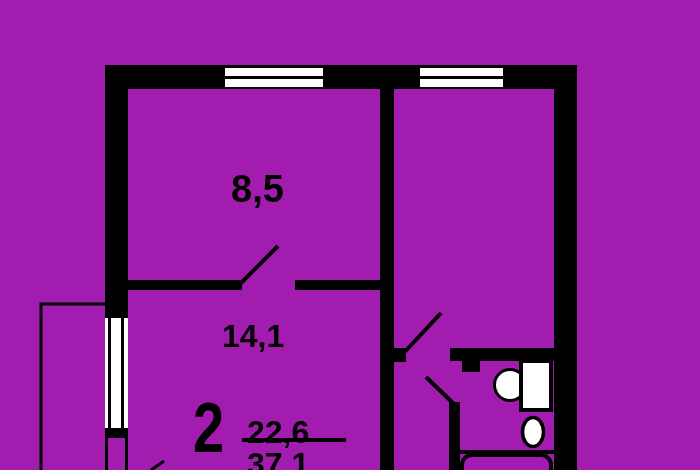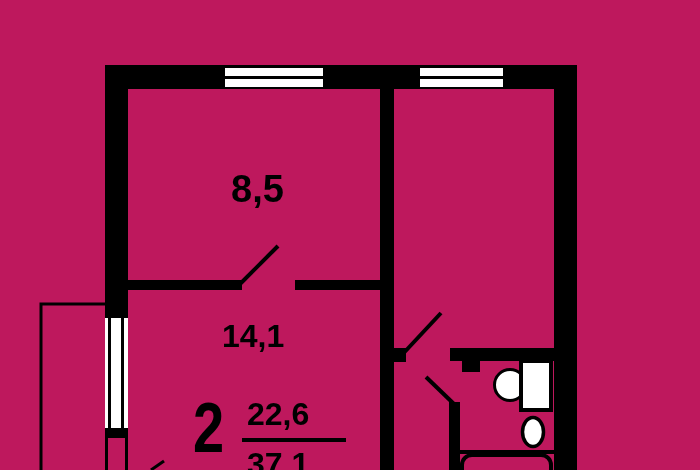--- a/index.html
+++ b/index.html
@@ -1,20 +1,20 @@
 <!DOCTYPE html>
 <html><head>
 <meta charset="utf-8">
 <style>
   html, body { margin: 0; padding: 0; background: #ffffff; }
   .plan {
     position: relative;
     width: 700px;
     height: 470px;
-    background: #be185d;
+    background: #a21caf;
     overflow: hidden;
     font-family: "Liberation Sans", sans-serif;
     color: #000;
   }
   .wall { position: absolute; background: #000; }
   .win-opening { position: absolute; background: #fff; }
   .win-bar { position: absolute; background: #000; }
   .label {
     position: absolute;
     font-weight: bold;
@@ -81,19 +81,19 @@
     <rect x="462" y="455" width="89" height="40" rx="10" fill="none" stroke="#000" stroke-width="4"></rect>
   </svg>
 
   <div class="label room-label" style="left:231px; top:170px;">8,5</div>
 
 
   <div class="label hall-label" style="left:222px; top:320px;">14,1</div>
 
   <div class="label count-label" style="left:193px; top:393px;">2</div>
 
-  <div class="label area-label" style="left:247px; top:398px;text-align:center;">22,6</div>
+  <div class="label area-label" style="left:247px; top:416px;text-align:center;">22,6</div>
 
   <div class="fraction-bar" style="left:242px; top:438px; width:104px; height:4px;"></div>
 
   <div class="label area-label" style="left:247px; top:448px;">37,1</div>
 
 </div>
 
 </body></html>

